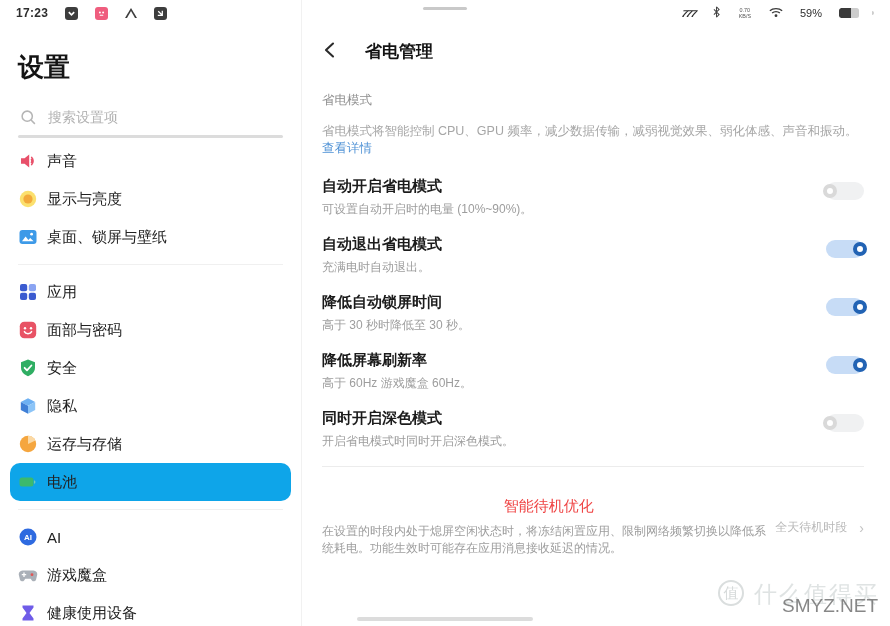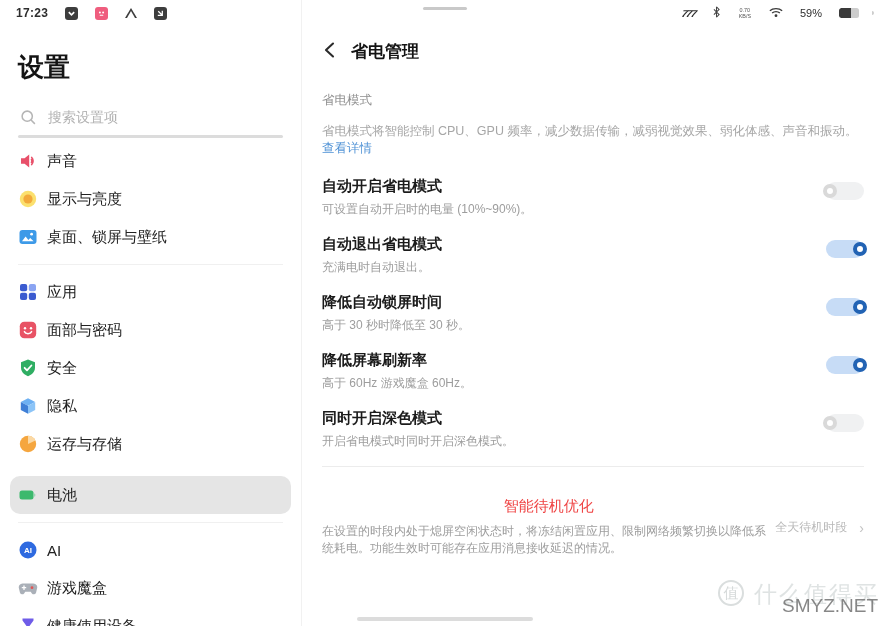--- a/index.html
+++ b/index.html
@@ -32,27 +32,27 @@
     border-right:1px solid #f1f1f1; padding:16px 18px; }
   .app-title { margin-top:34px; font-size:26px; font-weight:bold; color:#141414; }
   .searchrow { margin-top:22px; display:flex; align-items:center; gap:10px; }
   .searchrow input { border:none; outline:none; font-size:14px; color:#a21caf; width:210px;
     font-family:inherit; background:transparent; }
   .searchrow input::placeholder { color:#b3b3b3; }
   .search-underline { margin-top:8px; height:3px; background:#dcdcdc; border-radius:2px; }
   .menu { margin-top:4px; }
   .menu-item { height:38px; display:flex; align-items:center; gap:9px;
     padding:0 8px; margin:0 -8px; border-radius:10px; cursor:pointer; }
-  .menu-item[data-selected="true"] { background:#e5e5e5;margin-top:13px; }
+  .menu-item[data-selected="true"] { background:#0ea5e9; }
   .menu-item .label { font-size:15px; color:#222; }
   .menu-divider { height:1px; background:#f0f0f0; margin:8px 0; }
   .micon { width:20px; height:20px; display:flex; align-items:center; justify-content:center; flex:none; }
   
   .detail { position:absolute; left:302px; top:0; width:588px; height:626px; padding:0 26px 0 20px; }
-  .detail-header { margin-top:40px; display:flex; align-items:center; gap:13px; }
+  .detail-header { margin-top:40px; display:flex; align-items:center; gap:27px; }
   .detail-title { font-size:17px; font-weight:bold; color:#141414; }
   .section-label { margin-top:29px; font-size:12.5px; color:#8f8f8f; }
   .section-desc { margin-top:14px; font-size:12.5px; color:#a6a6a6; line-height:17px; }
   .link { color:#5193d6; cursor:pointer; }
   .rows { margin-top:19px; }
   .toggle-row { display:flex; justify-content:space-between; align-items:flex-start; margin-bottom:17px; min-height:38px; }
   .row-title { font-size:15px; font-weight:bold; color:#1b1b1b; line-height:20px; }
   .row-sub { margin-top:5px; font-size:12px; color:#9d9d9d; line-height:16px; }
   .toggle { position:relative; width:38px; height:18px; border-radius:9px; background:#f0f1f2; margin-top:6px; flex:none; cursor:pointer; }
   .toggle .knob { position:absolute; top:50%; transform:translateY(-50%); left:-3px;

